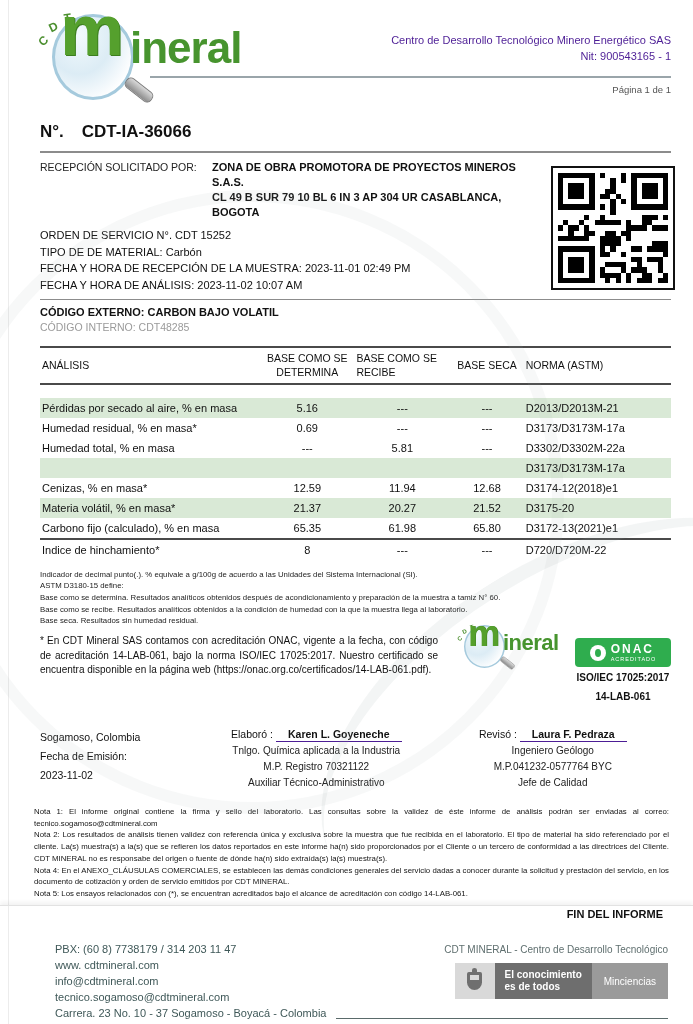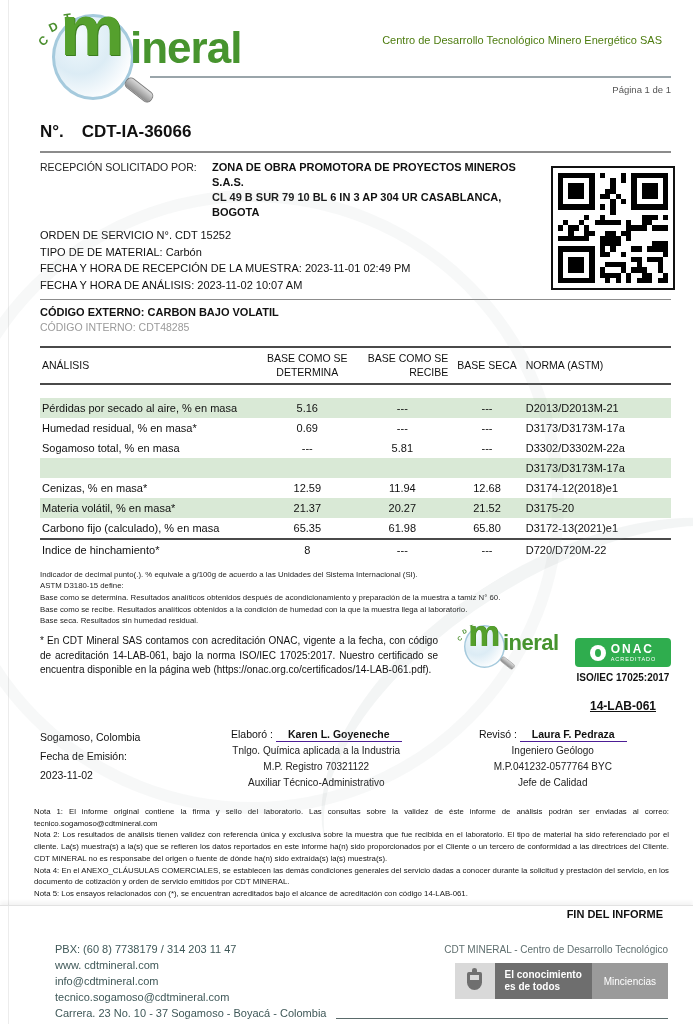--- a/index.html
+++ b/index.html
@@ -22,21 +22,21 @@
   .mlogo .m{position:absolute;left:34px;top:-10px;font-size:72px;font-weight:bold;color:#55a02d;
        text-shadow:1px 1px 0 #3c7e1e;line-height:1;}
   .mlogo .suffix{position:absolute;left:104px;top:22px;font-size:44px;font-weight:600;color:#47942e;
        letter-spacing:-1px;line-height:1;}
   .mlogo .handle{position:absolute;left:97px;top:80px;width:30px;height:10px;border-radius:5px;
        background:linear-gradient(#d9d9d9,#8b8b8b);border:1px solid #7a7a7a;transform:rotate(38deg);}
   .mlogo .cdt{position:absolute;font-size:12px;font-weight:bold;color:#4c8f2f;}
   .mlogo .c1{left:13px;top:30px;transform:rotate(-42deg);}
   .mlogo .c2{left:23px;top:16px;transform:rotate(-26deg);}
   .mlogo .c3{left:38px;top:7px;transform:rotate(-8deg);}
-  .hdr-right{position:absolute;right:31px;top:34px;text-align:right;color:#4d7c0f;}
+  .hdr-right{position:absolute;right:22px;top:34px;text-align:right;color:#4c1d95;}
   .org-name{font-size:11px;}
   .nit{font-size:11px;margin-top:4px;}
   .hdr-rule{position:absolute;left:150px;right:22px;top:76px;border-top:2px solid #9aa5aa;}
   .pagina{position:absolute;right:22px;top:84px;font-size:9.5px;color:#555;}
 
   
   .title-row{margin:14px 26px 0 40px;display:flex;justify-content:space-between;align-items:baseline;}
   .doc-title{font-size:20px;font-weight:bold;letter-spacing:.2px;color:#111;}
   .doc-number{font-size:17px;font-weight:bold;color:#111;}
   .doc-number .nlabel{margin-right:18px;}
@@ -56,21 +56,21 @@
   .codes{margin:6px 22px 0 40px;}
   .cod-ext{font-size:11px;font-weight:bold;color:#111;}
   .cod-int{font-size:10.5px;color:#9a9a9a;margin-top:3px;}
 
   
   table.results{width:631px;margin:13px 22px 0 40px;border-collapse:collapse;font-size:11px;color:#111;}
   table.results th{border-top:2px solid #4a4a4a;border-bottom:2px solid #4a4a4a;
       font-weight:normal;font-size:10.5px;padding:4px 2px;vertical-align:middle;line-height:1.25;}
   th.col-analisis{text-align:left;width:225px;}
   th.col-det{width:92px;text-align:center;}
-  th.col-rec{width:95px;text-align:right;}
+  th.col-rec{width:95px;text-align:left;}
   th.col-seca{width:72px;text-align:center;}
   th.col-norma{text-align:left;width:147px;}
   table.results td{padding:2px 2px;height:16px;}
   td.c0{text-align:left;}
   td.c1,td.c2,td.c3{text-align:center;}
   td.c4{text-align:left;}
   tr.hl td{background:#d9e9d6;}
   tr.spacer td{height:9px;border-top:none;}
   tr.sep-top td{border-top:2px solid #4a4a4a;}
 
@@ -84,21 +84,21 @@
   .onac{position:absolute;right:0;top:4px;width:96px;text-align:center;}
   .onac-badge{background:#2fad4e;border-radius:4px;padding:5px 6px 4px;display:flex;align-items:center;
       justify-content:center;gap:5px;}
   .onac-o{width:16px;height:16px;border-radius:50%;background:#fff;flex:none;position:relative;}
   .onac-o::after{content:"";position:absolute;left:5px;top:4px;width:6px;height:8px;border-radius:50%;
       background:#2fad4e;}
   .onac-words{text-align:left;color:#fff;line-height:1;}
   .onac-name{font-size:12px;font-weight:bold;letter-spacing:2px;}
   .onac-sub{font-size:5.5px;letter-spacing:1px;margin-top:2px;}
   .onac-iso{font-size:10px;font-weight:bold;margin-top:5px;color:#111;}
-  .onac-code{font-size:12px;font-weight:bold;margin-top:16px;color:#111;text-decoration:underline;}
+  .onac-code{font-size:10px;font-weight:bold;margin-top:8px;color:#111;}
 
   
   .sign-row{margin:20px 22px 0 40px;display:flex;font-size:10.5px;color:#111;}
   .sig-place{width:158px;flex:none;line-height:1.8;}
   .sig-col{flex:1;text-align:center;}
   .sig-head{white-space:nowrap;}
   .sig-name{display:inline-block;border-bottom:1px solid #4c1d95;padding:0 12px 1px;font-weight:600;}
   .sig-sub{font-size:10px;line-height:1.4;margin-top:2px;color:#222;}
 
   
@@ -136,20 +136,21 @@
       <span class="cdt c1">C</span>
       <span class="cdt c2">D</span>
       <span class="cdt c3">T</span>
       <span class="lens"></span>
       <span class="m">m</span>
       <span class="handle"></span>
       <span class="suffix">ineral</span>
     </div>
     <div class="hdr-right">
       <div class="org-name">Centro de Desarrollo Tecnológico Minero Energético SAS</div>
+      <div class="nit">Nit: 900543165 - 1</div>
     </div>
     <div class="hdr-rule"></div>
     <div class="pagina">Página 1 de 1</div>
   </div>
 
   <div class="title-row">
     <div class="doc-number">
       <span class="nlabel">N°.</span><span>CDT-IA-36066</span>
     </div>
   </div>
@@ -413,21 +414,21 @@
         <td class="c4">D2013/D2013M-21</td>
       </tr>
       <tr>
         <td class="c0">Humedad residual, % en masa*</td>
         <td class="c1">0.69</td>
         <td class="c2">---</td>
         <td class="c3">---</td>
         <td class="c4">D3173/D3173M-17a</td>
       </tr>
       <tr>
-        <td class="c0">Sogamoso total, % en masa</td>
+        <td class="c0">Humedad total, % en masa</td>
         <td class="c1">---</td>
         <td class="c2">5.81</td>
         <td class="c3">---</td>
         <td class="c4">D3302/D3302M-22a</td>
       </tr>
       <tr class="hl">
         <td class="c0"></td>
         <td class="c1"></td>
         <td class="c2"></td>
         <td class="c3"></td>

